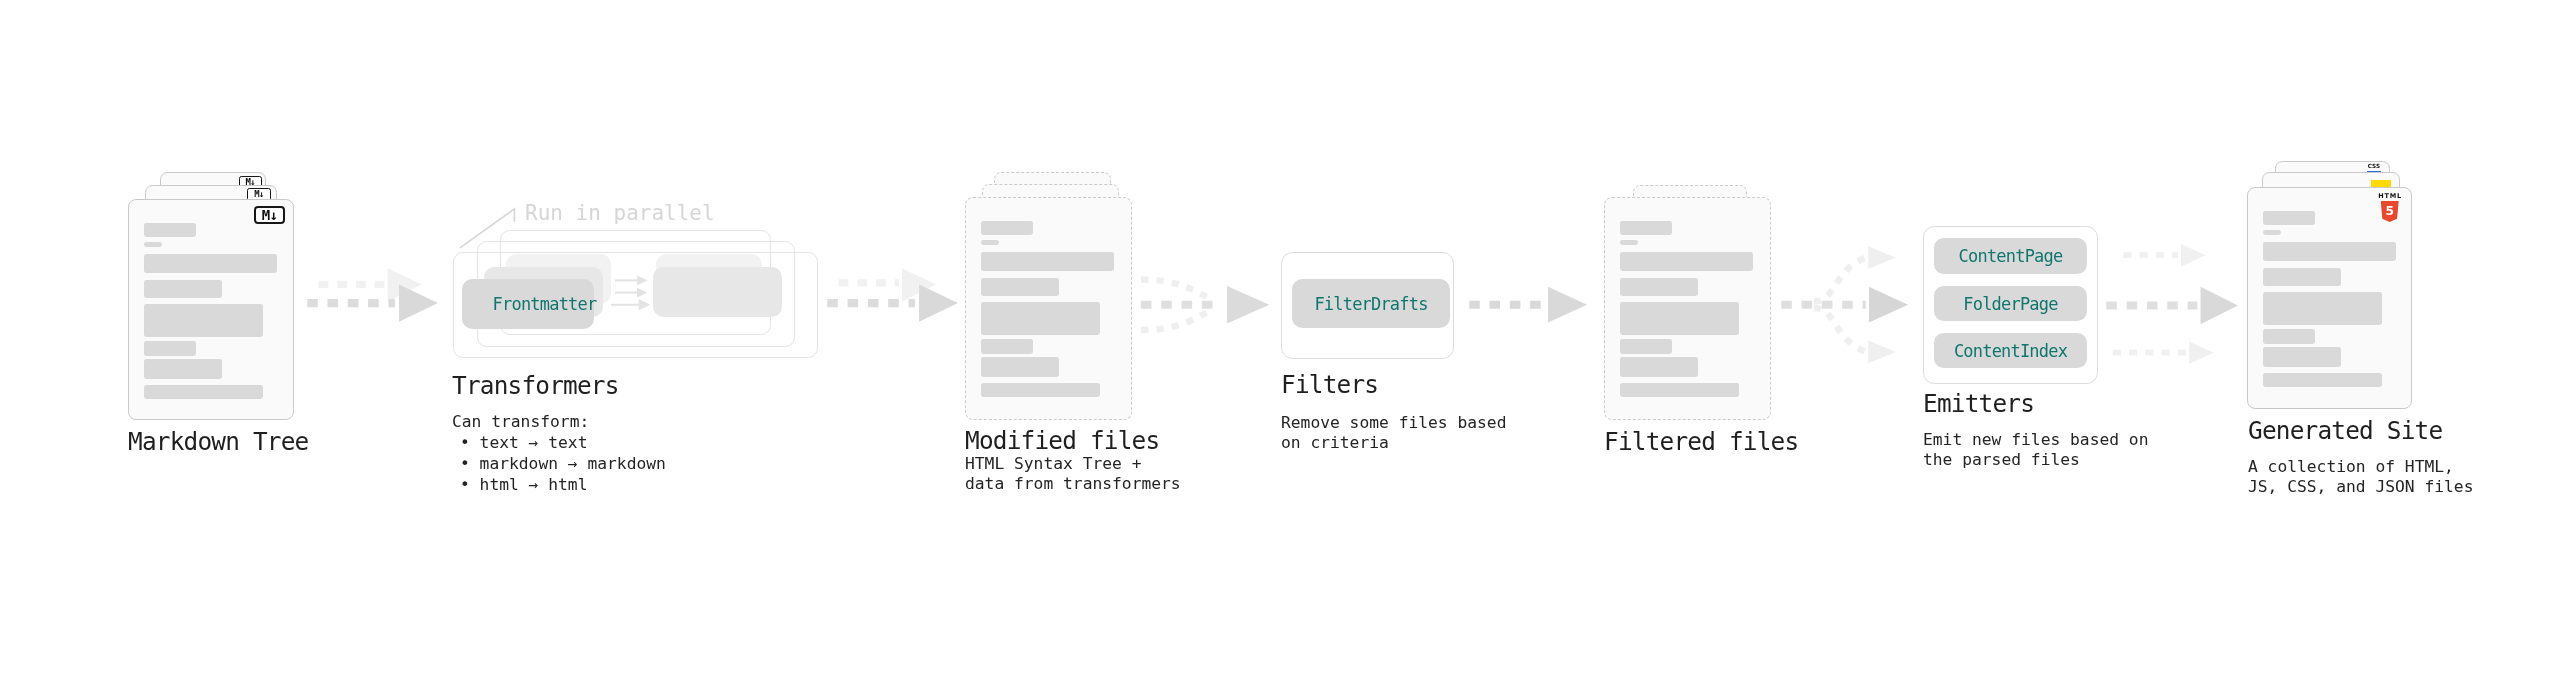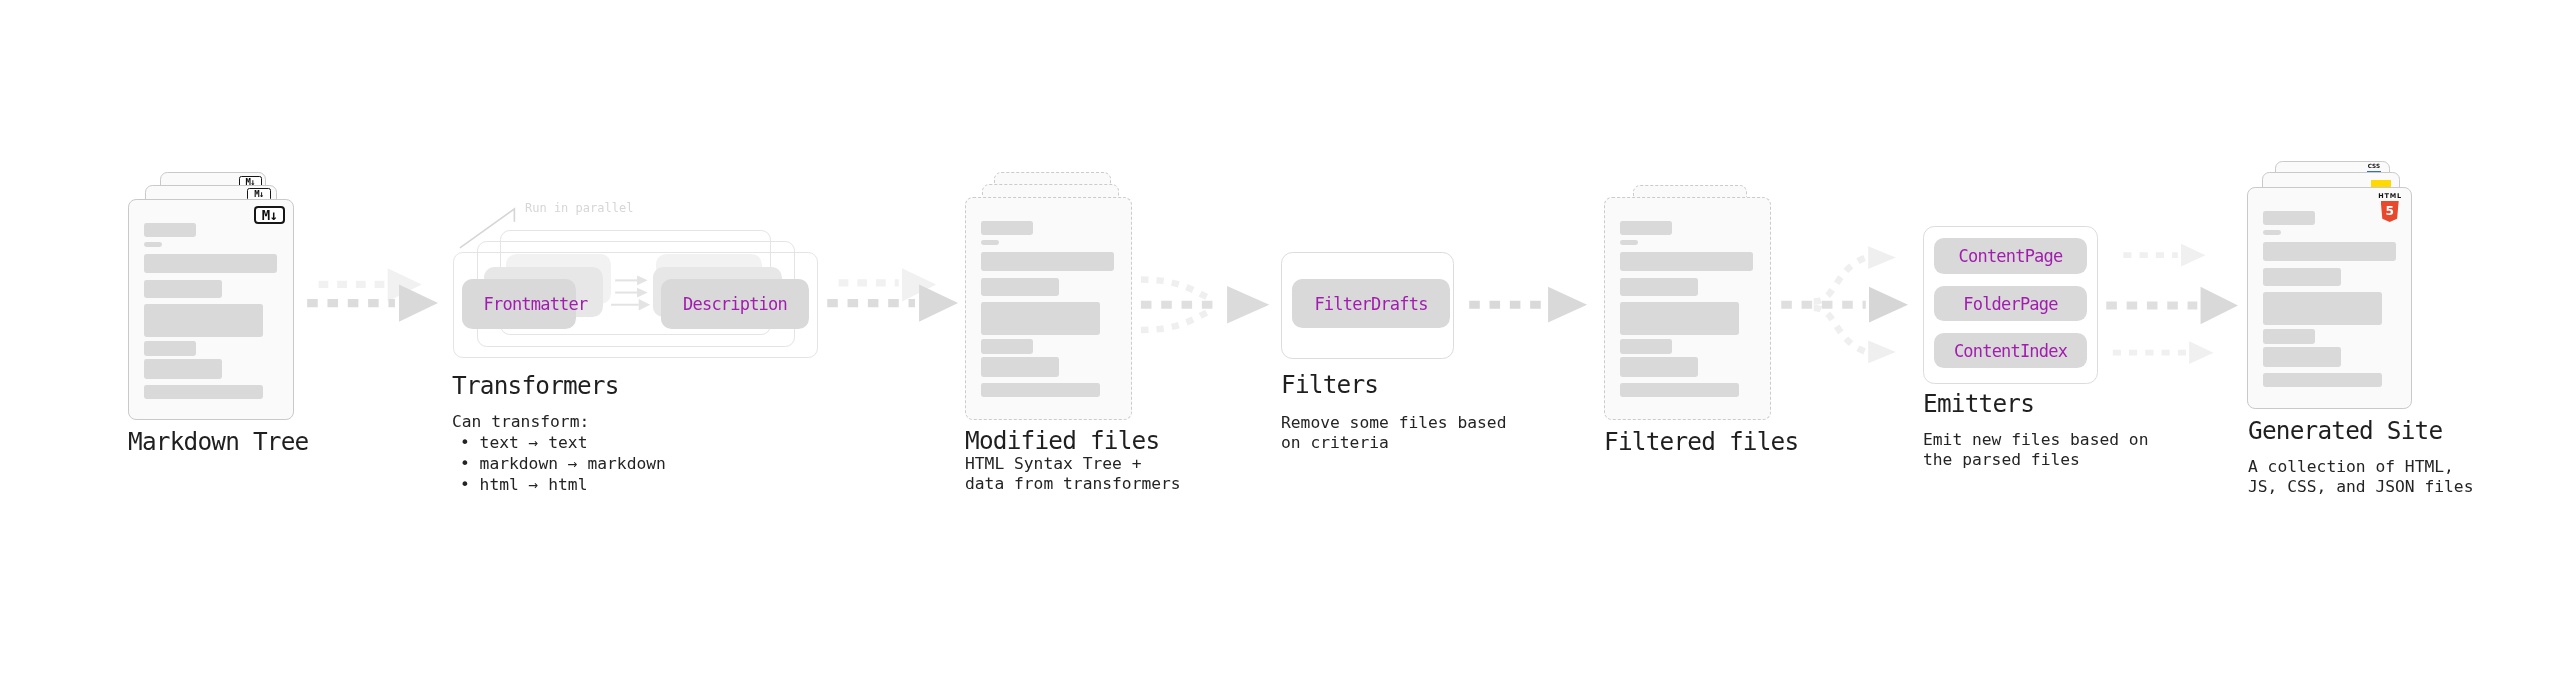--- a/index.html
+++ b/index.html
@@ -5,21 +5,21 @@
   html,body{margin:0;padding:0;background:#ffffff;}
   body{width:2576px;height:681px;overflow:hidden;
        font-family:"DejaVu Sans Mono","Liberation Mono",monospace;color:#1f1f1f;}
   #canvas{position:relative;width:2576px;height:681px;background:#fff;}
 
   
   .heading{position:absolute;font-size:24.4px;letter-spacing:-0.8px;line-height:28px;
            color:#1f1f1f;white-space:nowrap;}
   .body-text{position:absolute;font-size:16.3px;line-height:20.3px;color:#242424;white-space:nowrap;}
   .bullet-list{position:absolute;font-size:16.3px;line-height:21px;color:#242424;white-space:nowrap;}
-  .note{position:absolute;font-size:12px;color:#d6d6d6;white-space:nowrap;}
+  .note{position:absolute;font-size:21px;color:#d6d6d6;white-space:nowrap;}
 
   
   .card{position:absolute;background:#fafafa;border:1.6px solid #c9c9c9;border-radius:8.1px;box-sizing:border-box;}
   .card.dashed{border-style:dashed;border-color:#cbcbcb;}
   .card.back{border-radius:7.3px;}
   .sk{position:absolute;background:#d9d9d9;border-radius:2.4px;}
   .b1{left:14.6px;top:23px;width:52px;height:14px}
   .b2{left:14.6px;top:42px;width:18.7px;height:4.9px}
   .b3{left:14.6px;top:54px;width:133px;height:18.7px}
   .b4{left:14.6px;top:80px;width:78px;height:18px}
@@ -42,21 +42,21 @@
                 font-size:12.2px;font-weight:bold;font-family:"DejaVu Sans","Liberation Sans",sans-serif;}
   .js-strip{position:absolute;background:#ffd900;}
   .css-mini{position:absolute;text-align:center;}
   .css-word{font-size:5.7px;font-weight:bold;color:#111;line-height:5.7px;
             font-family:"DejaVu Sans","Liberation Sans",sans-serif;}
   .css-bar{height:2.4px;width:14px;background:#2d6ae3;margin-top:0.8px;}
 
   
   .outline-box{position:absolute;border:1.6px solid #e4e4e4;border-radius:9.8px;background:transparent;box-sizing:border-box;}
   .panel{position:absolute;background:#fff;border:1.6px solid #dcdcdc;border-radius:11.4px;box-sizing:border-box;}
-  .chip{position:absolute;background:#d9d9d9;border-radius:10.6px;color:#a21caf;
+  .chip{position:absolute;background:#d9d9d9;border-radius:10.6px;color:#0f766e;
         font-size:17px;letter-spacing:-0.8px;display:flex;align-items:center;justify-content:center;
         white-space:nowrap;box-sizing:border-box;}
   .ghost{position:absolute;border-radius:10.6px;}
   .g1{background:#e7e7e7;}
   .g2{background:#f2f2f2;}
 
   svg{position:absolute;left:0;top:0;}
 </style>
 </head>
 <body>
@@ -142,22 +142,21 @@
 
   <div class="outline-box" style="left:500px;top:230px;width:271px;height:105px;"></div>
   <div class="outline-box" style="left:477px;top:241px;width:318px;height:106px;"></div>
   <div class="outline-box" style="left:453px;top:252px;width:365px;height:106px;"></div>
 
   <div class="ghost g2" style="left:506px;top:254px;width:105px;height:50px;"></div>
   <div class="ghost g1" style="left:484px;top:267px;width:119px;height:50px;"></div>
   <div class="ghost g2" style="left:656px;top:254px;width:106px;height:50px;"></div>
   <div class="ghost g1" style="left:653px;top:267px;width:129px;height:50px;"></div>
 
-  <div class="chip" style="left:462px;top:279px;width:114px;height:50px;padding-left:33px;">Frontmatter</div>
-  <div class="chip" style="left:661px;top:279px;width:148px;height:50px;">Description</div>
+  <div class="chip" style="left:462px;top:279px;width:132px;height:50px;padding-left:33px;">Frontmatter</div>
 
   <div class="note" style="left:525px;top:201px;">Run in parallel</div>
 
   <div class="heading" style="left:452px;top:372px;">Transformers</div>
   <div class="body-text" style="left:452px;top:412px;">Can transform:</div>
   <div class="bullet-list" style="left:460px;top:432px;">
     <div>• text → text</div>
     <div>• markdown → markdown</div>
     <div>• html → html</div>
   </div>

